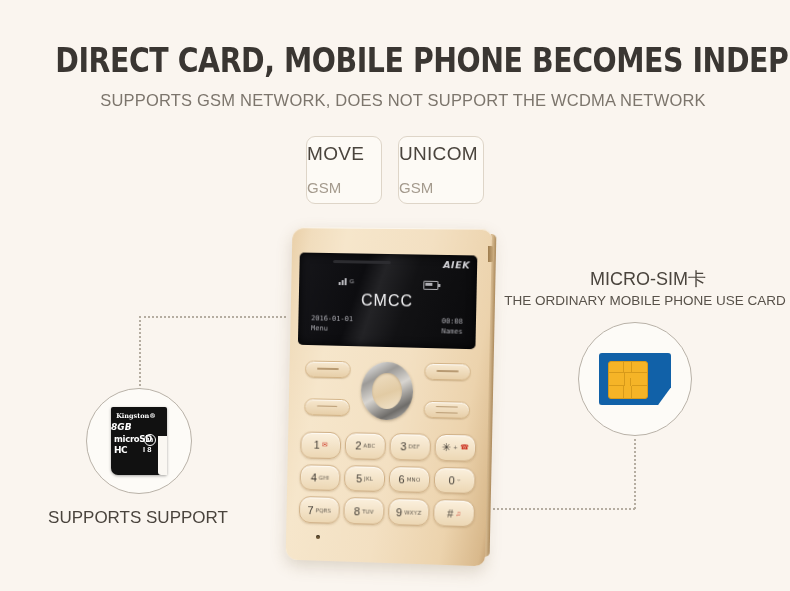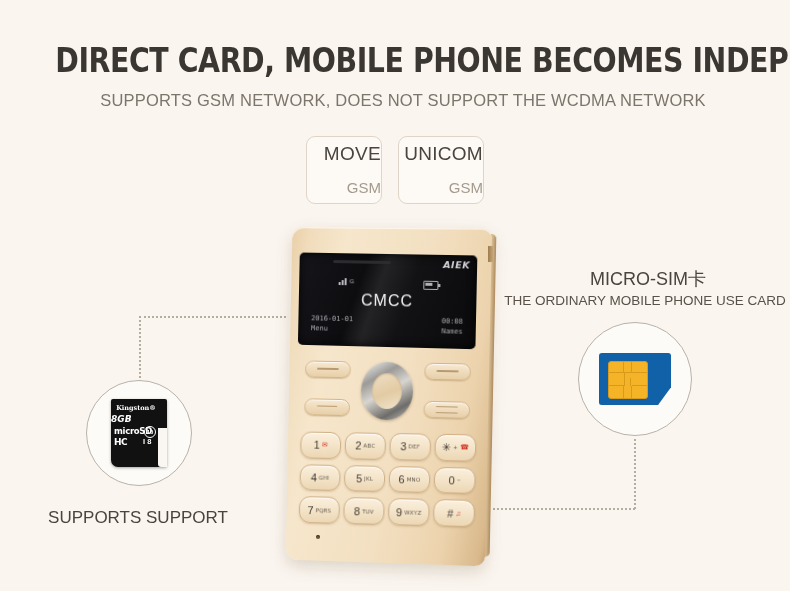--- a/index.html
+++ b/index.html
@@ -37,21 +37,21 @@
   .badges{
     position:absolute;top:136px;left:0;right:0;
     display:flex;justify-content:center;gap:16px;
   }
   .badge{
     width:76px;height:68px;
     border:1px solid #ded5c8;
     border-radius:9px;
     background:#fdfaf5;
     display:flex;flex-direction:column;
-    align-items:flex-end;justify-content:center;
+    align-items:flex-start;justify-content:center;
     box-sizing:border-box;
   }
   .badge.wide{width:86px;}
   .badge-name{font-size:19px;color:#4b4views;color:#4a443d;letter-spacing:0.3px;line-height:1.1;}
   .badge-sub{font-size:15px;color:#a49a8d;margin-top:15px;line-height:1.1;}
 
   
   .phone{
     position:absolute;left:288px;top:228px;
     width:200px;height:335px;
@@ -185,21 +185,21 @@
     border-radius:50%;background:#6e5736;
     box-shadow:inset 0 1px 1px rgba(0,0,0,0.5);
   }
 
   
   .circle{
     position:absolute;border-radius:50%;
     background:#fdfbf7;border:1px solid #b9b2a8;
     display:flex;align-items:center;justify-content:center;
   }
-  .c-tf{left:86px;top:380px;width:104px;height:104px;}
+  .c-tf{left:86px;top:388px;width:104px;height:104px;}
   .c-sim{left:578px;top:322px;width:112px;height:112px;}
 
   
   .sdcard{
     position:relative;width:56px;height:68px;background:#111;
     border-radius:2px 2px 2px 7px;
     color:#fff;
     box-shadow:0 1px 3px rgba(0,0,0,0.35);
   }
   .sdcard::after{

